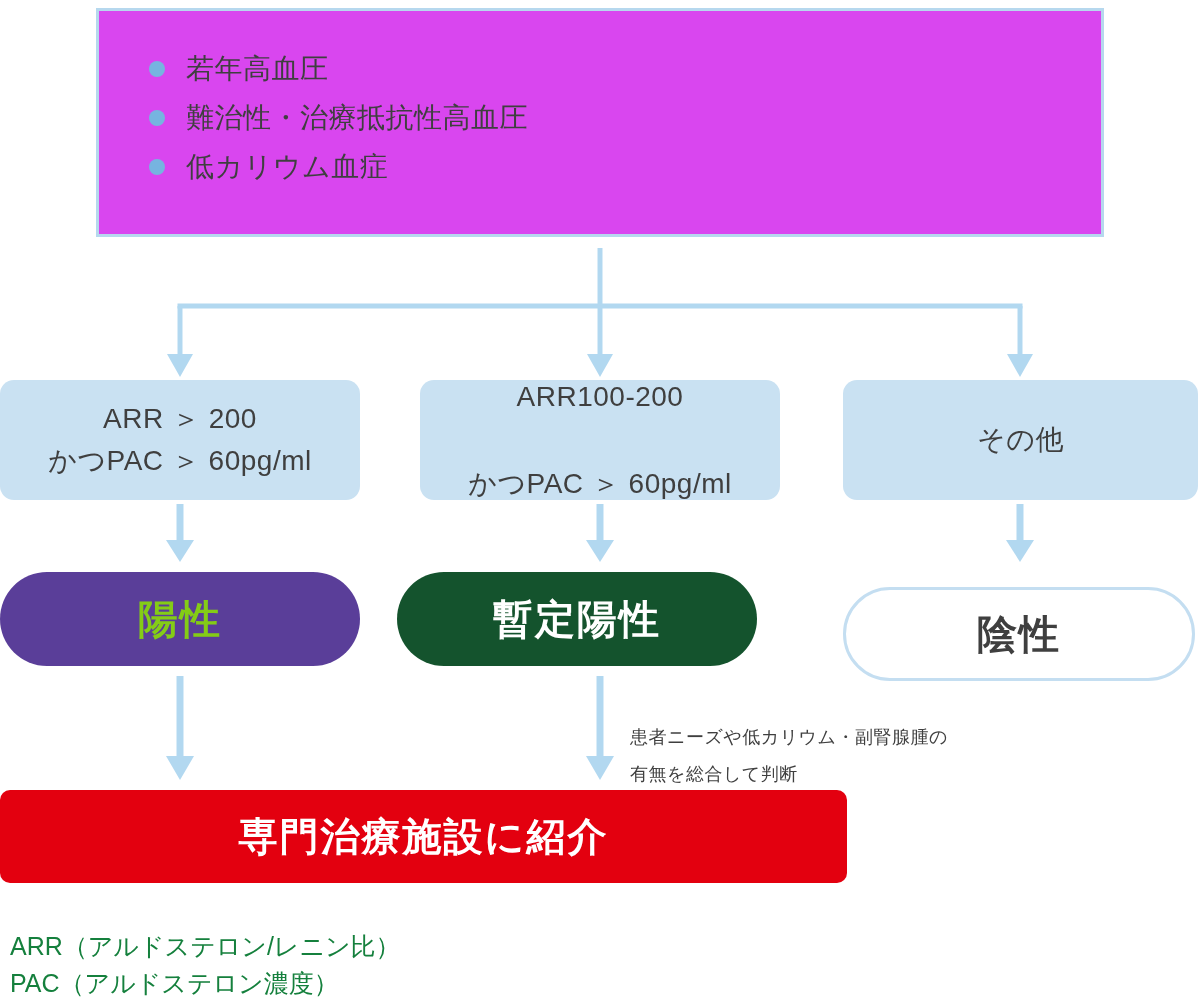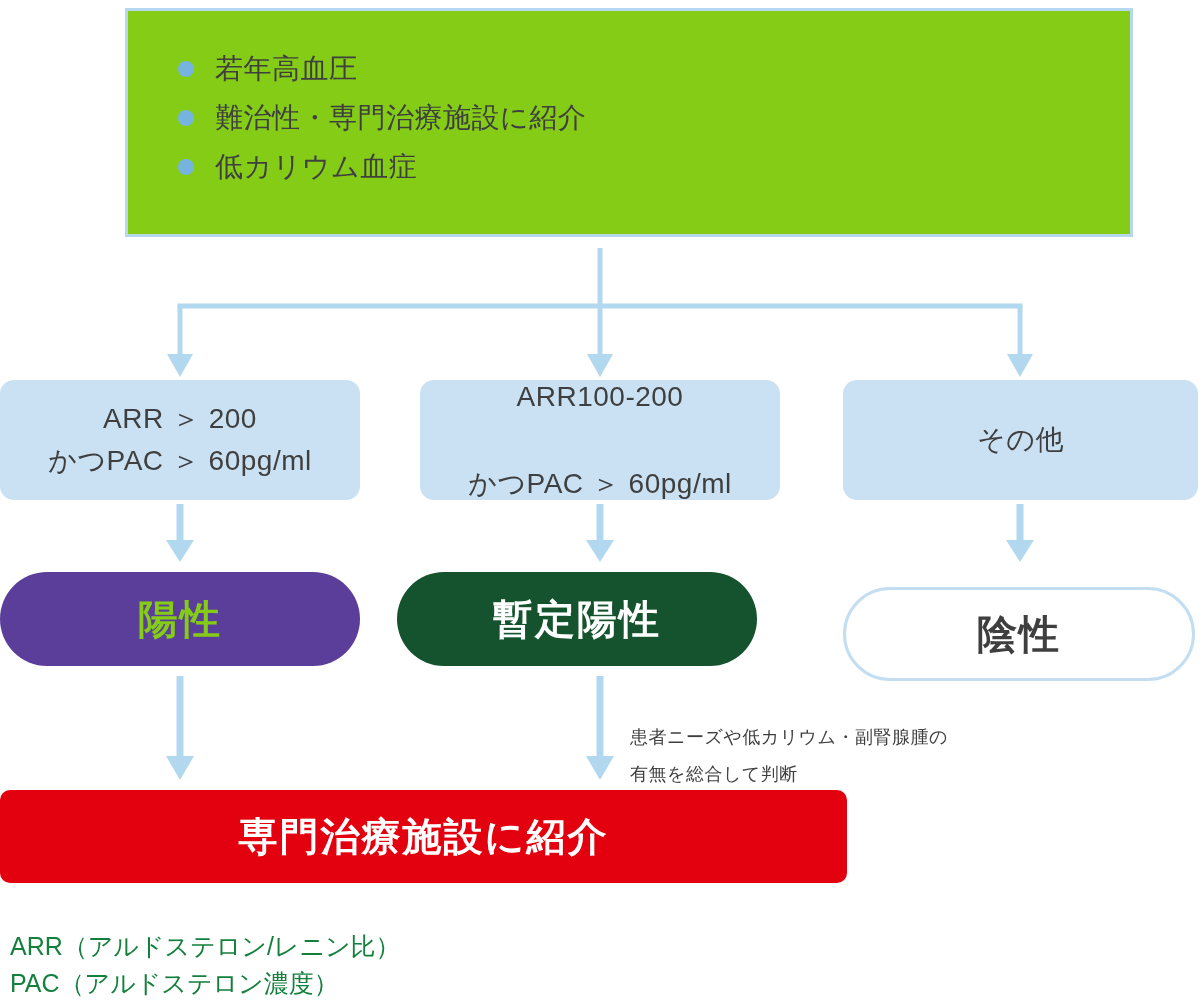--- a/index.html
+++ b/index.html
@@ -3,21 +3,21 @@
 <meta charset="utf-8">
 <style>
   html,body{margin:0;padding:0;background:#ffffff;}
   .canvas{
     position:relative;width:1200px;height:1008px;background:#ffffff;
     font-family:"Liberation Sans","DejaVu Sans",sans-serif;color:#3f3f3f;overflow:hidden;
   }
   
   .top-box{
     position:absolute;left:96px;top:8px;width:1008px;height:229px;
-    background:#84cc16;border:3px solid #b6d8ee;border-radius:0;box-sizing:border-box;margin-left:29px;
+    background:#d946ef;border:3px solid #b6d8ee;border-radius:0;box-sizing:border-box;
   }
   .bullet-col{position:absolute;top:40px;display:flex;flex-direction:column;gap:14px;}
   .bullet-col.left{left:50px;}
   .bullet-col.right{left:508px;}
   .bullet-item{display:flex;align-items:center;height:35px;}
   .dot{width:16px;height:16px;border-radius:50%;background:#76b4e0;margin-right:21px;flex:0 0 auto;}
   .bullet-item span.txt{font-size:28px;letter-spacing:0.5px;}
   
   .connector{position:absolute;left:0;top:230px;}
   .arrow{position:absolute;}
@@ -56,21 +56,21 @@
 <div class="canvas">
 
   <div class="top-box">
     <div class="bullet-col left">
       <div class="bullet-item">
         <span class="dot"></span>
         <span class="txt">若年高血圧</span>
       </div>
       <div class="bullet-item">
         <span class="dot"></span>
-        <span class="txt">難治性・専門治療施設に紹介</span>
+        <span class="txt">難治性・治療抵抗性高血圧</span>
       </div>
       <div class="bullet-item">
         <span class="dot"></span>
         <span class="txt">低カリウム血症</span>
       </div>
     </div>
   </div>
 
   <svg class="connector" width="1200" height="152" viewBox="0 0 1200 152">
     <path d="M600 18 V128" stroke="#b2d8f0" stroke-width="5" fill="none"></path>

